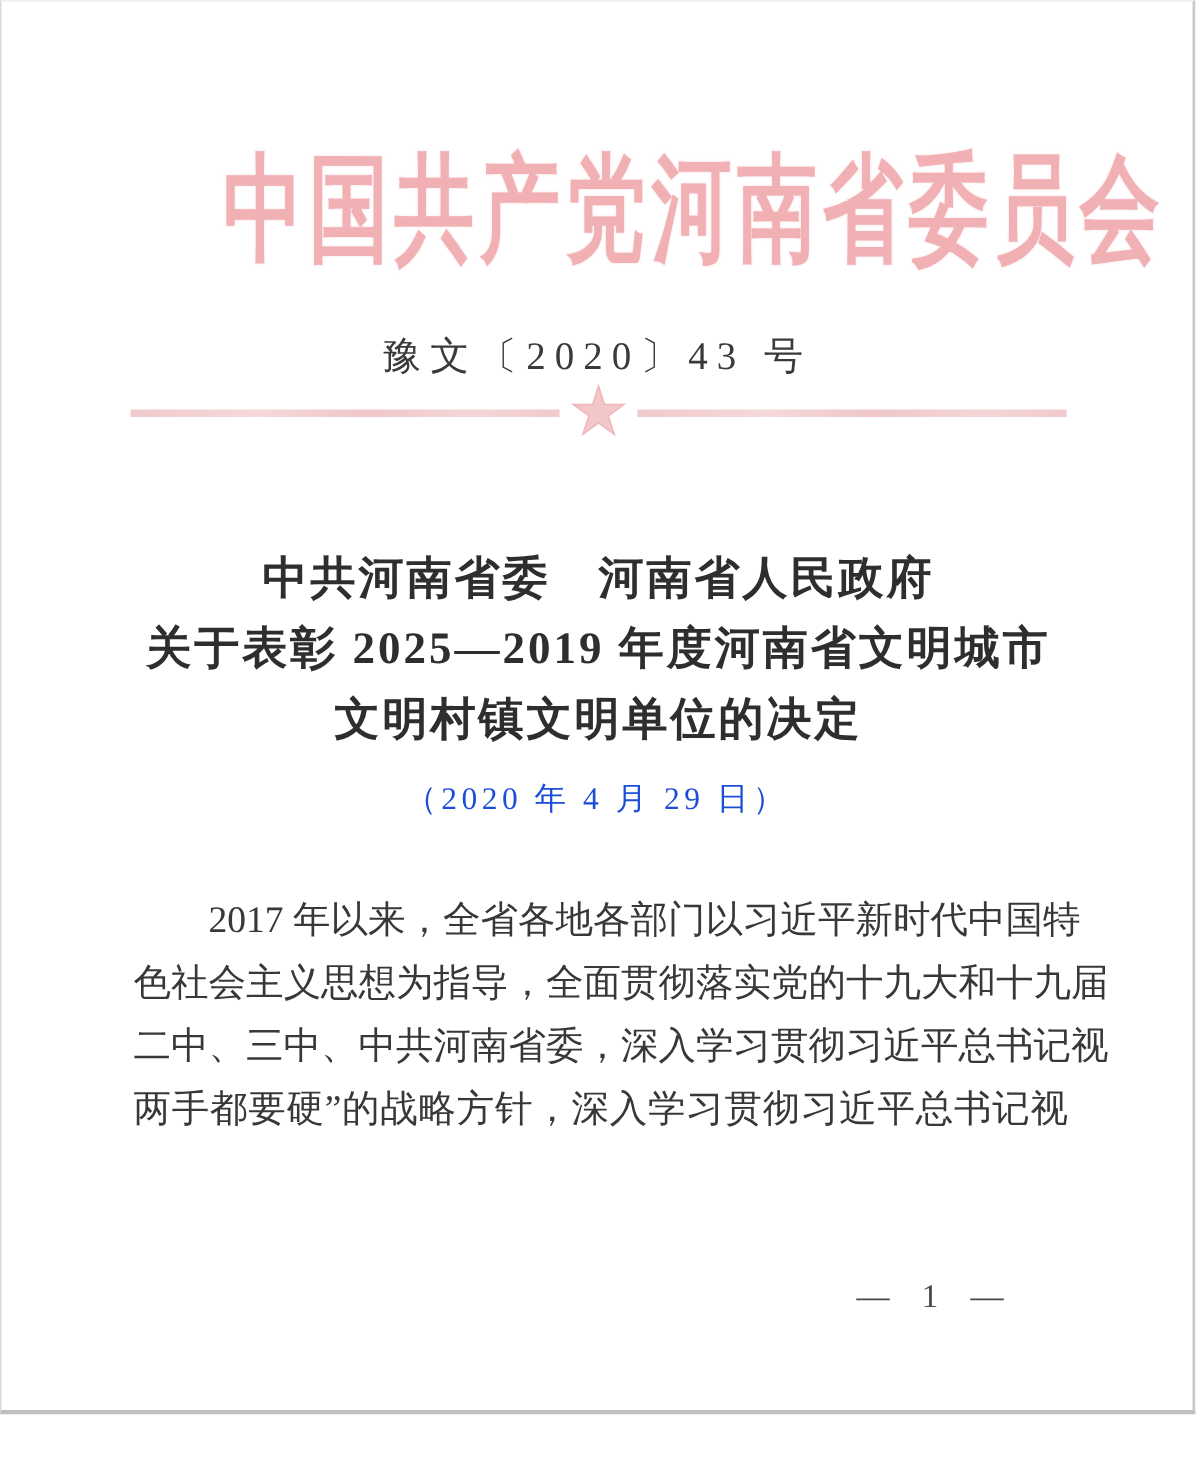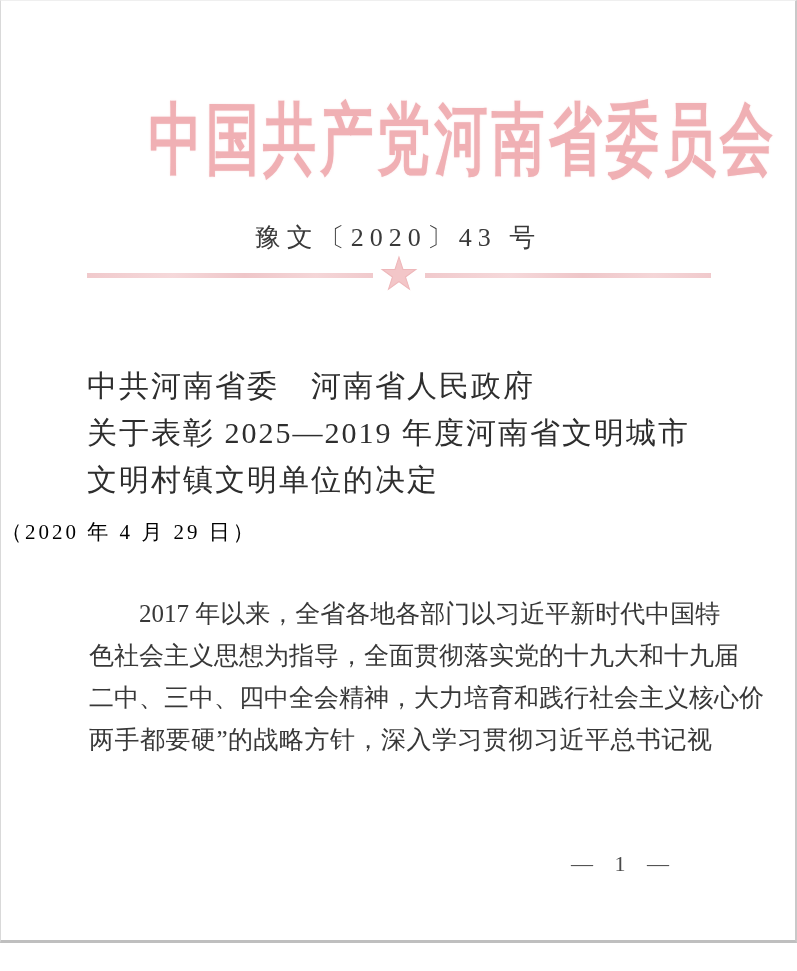--- a/index.html
+++ b/index.html
@@ -67,36 +67,36 @@
     text-align: center;
     font-size: 44px;
     line-height: 0;
     color: #f3c6c8;
     -webkit-text-stroke: 1px #eeb7ba;
   }
 
   
   .title-block {
     margin: 82px 84px 0 86px;
-    text-align: left;
-    font-weight: normal;
+    text-align: center;
+    font-weight: bold;
     color: #2e2e2e;
     font-size: 30px;
     line-height: 47px;
     letter-spacing: 2px;
   }
 
   
   .date-line {
     margin-top: 14px;
-    text-align: left;
+    text-align: center;
     font-size: 21px;
     line-height: 30px;
     letter-spacing: 3px;
-    color: #000000;
+    color: #1d4ed8;
   }
 
   
   .body-block {
     margin: 18px 83px 0 88px;
     color: #383838;
     font-size: 25px;
     line-height: 42px;
   }
   .body-line {
@@ -137,19 +137,19 @@
     <div class="title-line">中共河南省委　河南省人民政府</div>
     <div class="title-line">关于表彰 2025—2019 年度河南省文明城市</div>
     <div class="title-line">文明村镇文明单位的决定</div>
   </div>
 
   <div class="date-line">（2020 年 4 月 29 日）</div>
 
   <div class="body-block">
     <div class="body-line first">2017 年以来，全省各地各部门以习近平新时代中国特</div>
     <div class="body-line">色社会主义思想为指导，全面贯彻落实党的十九大和十九届</div>
-    <div class="body-line">二中、三中、四中全会精神，大力培育和践行社会主义核心价</div>
+    <div class="body-line">二中、三中、中共河南省委，深入学习贯彻习近平总书记视</div>
     <div class="body-line">两手都要硬”的战略方针，深入学习贯彻习近平总书记视</div>
   </div>
 
   <div class="page-number">— 1 —</div>
 
 </div>
 
 </body></html>

